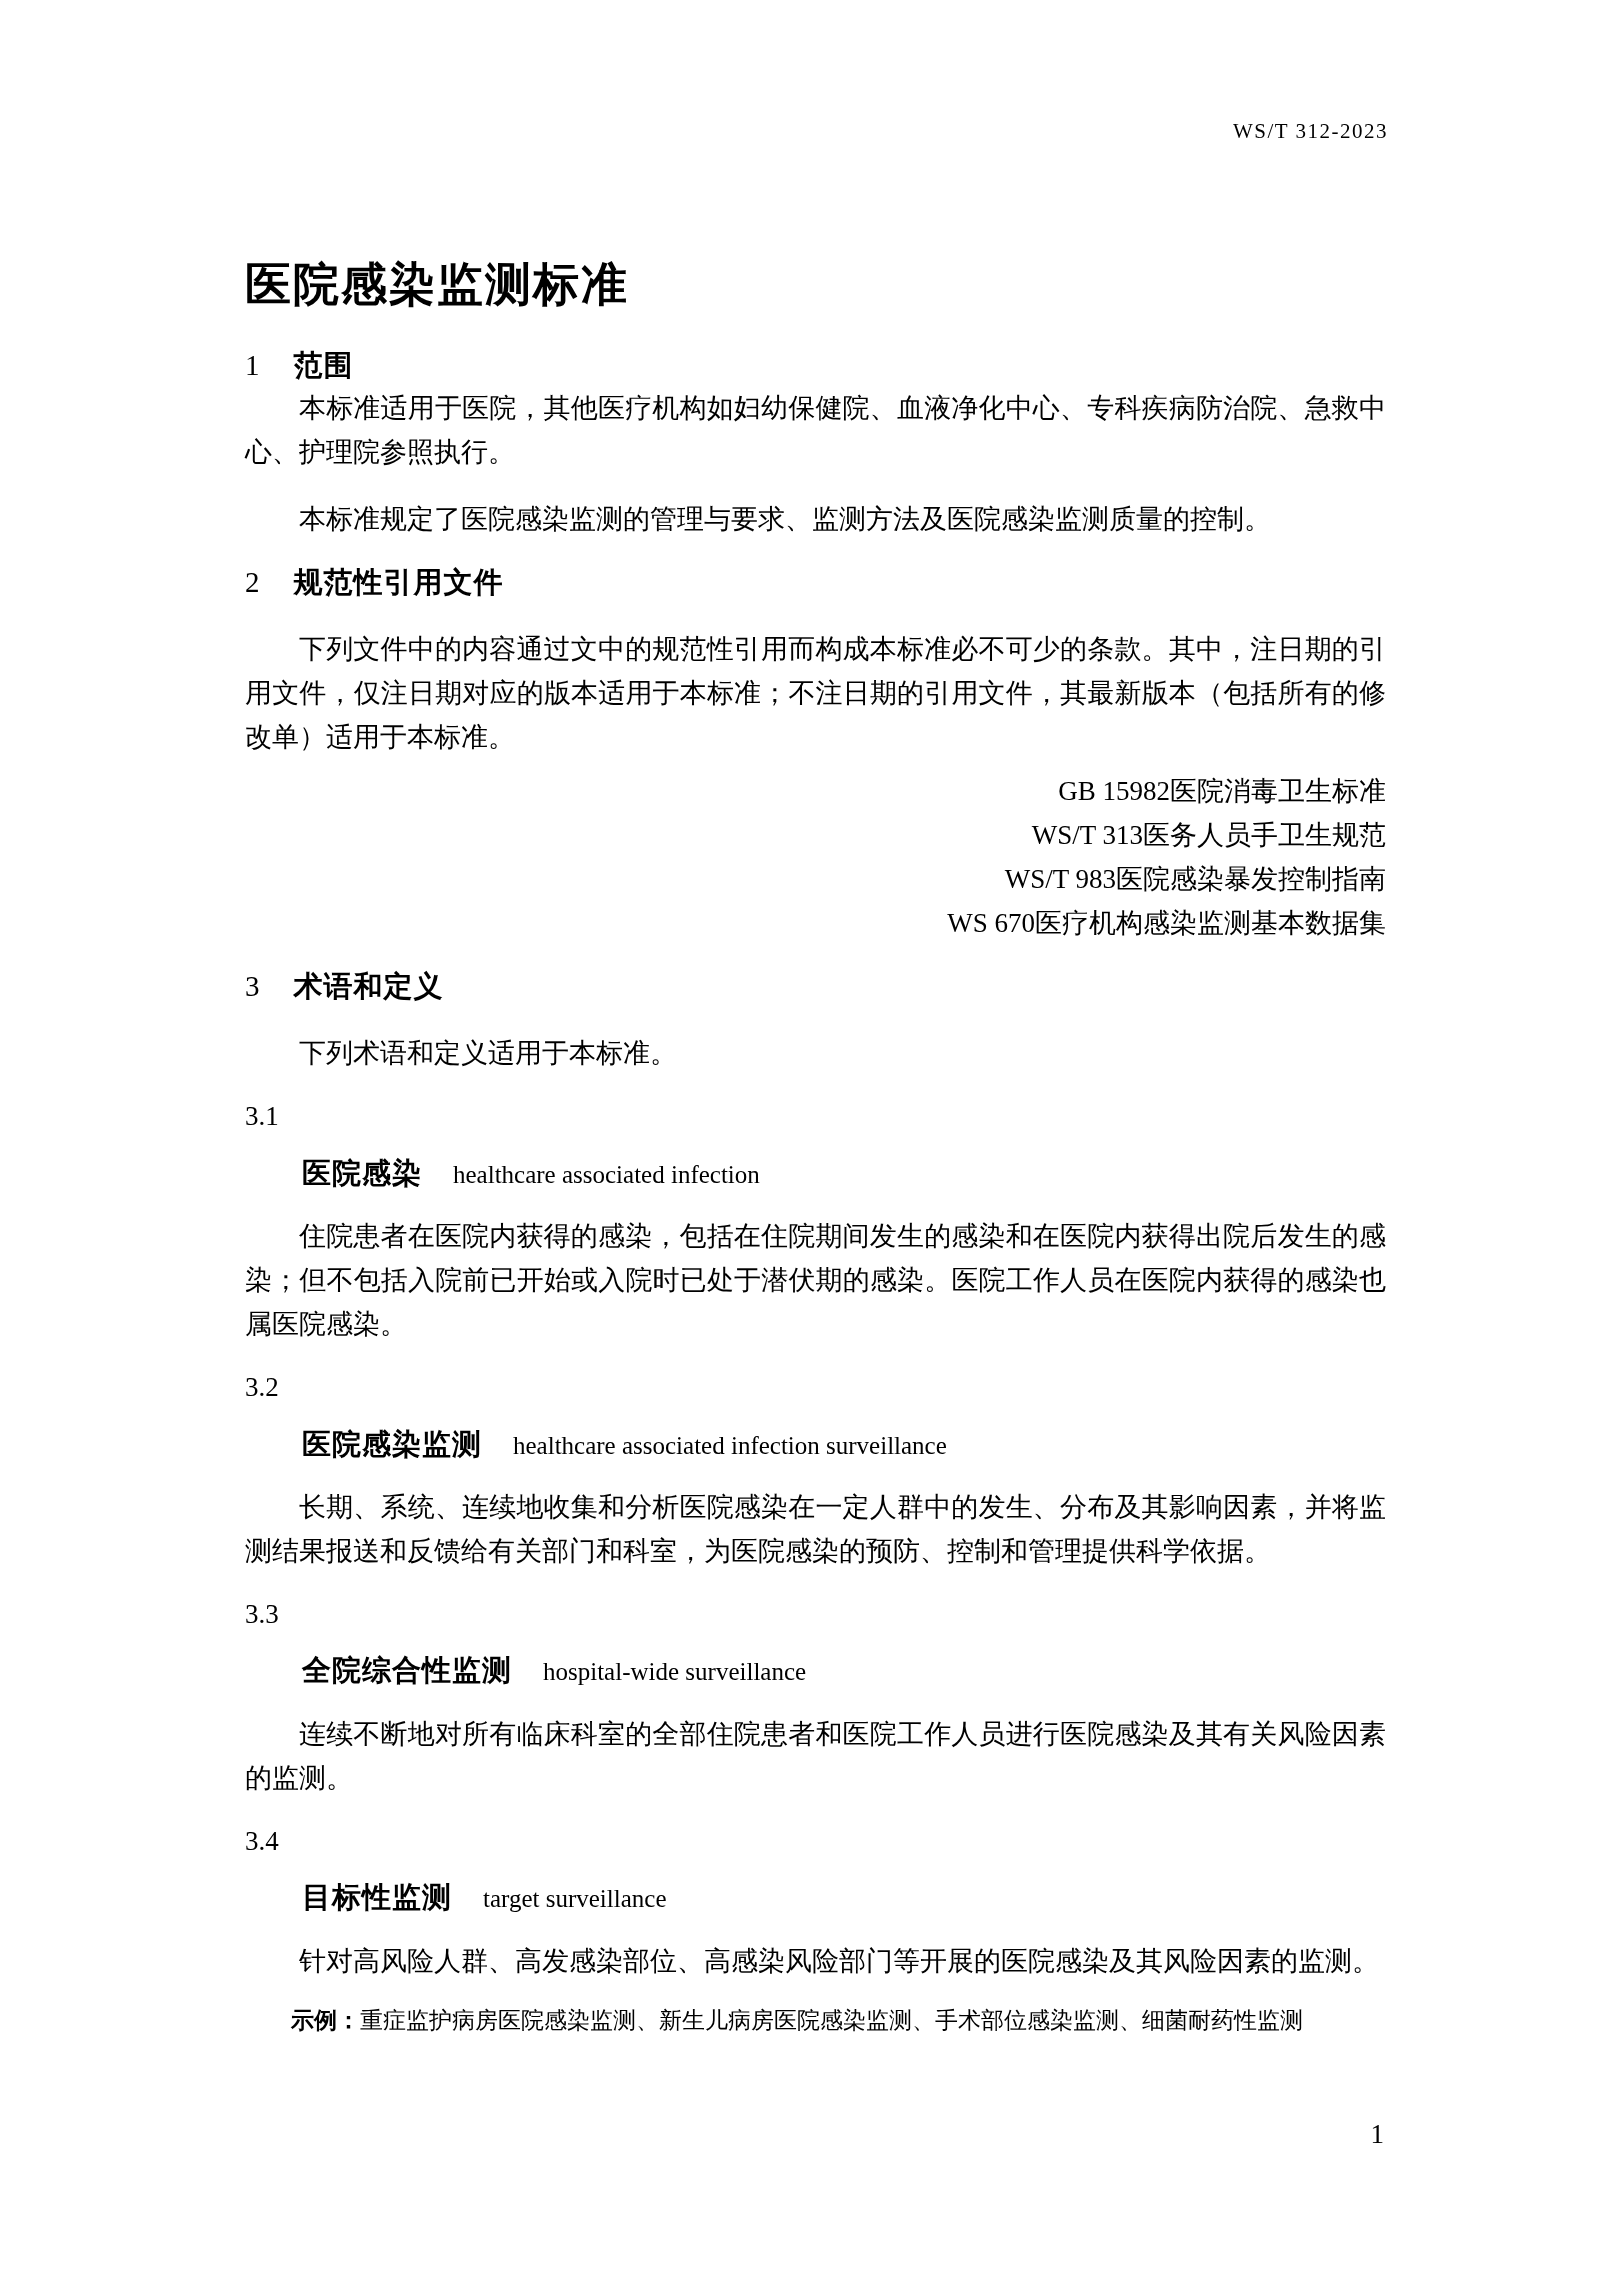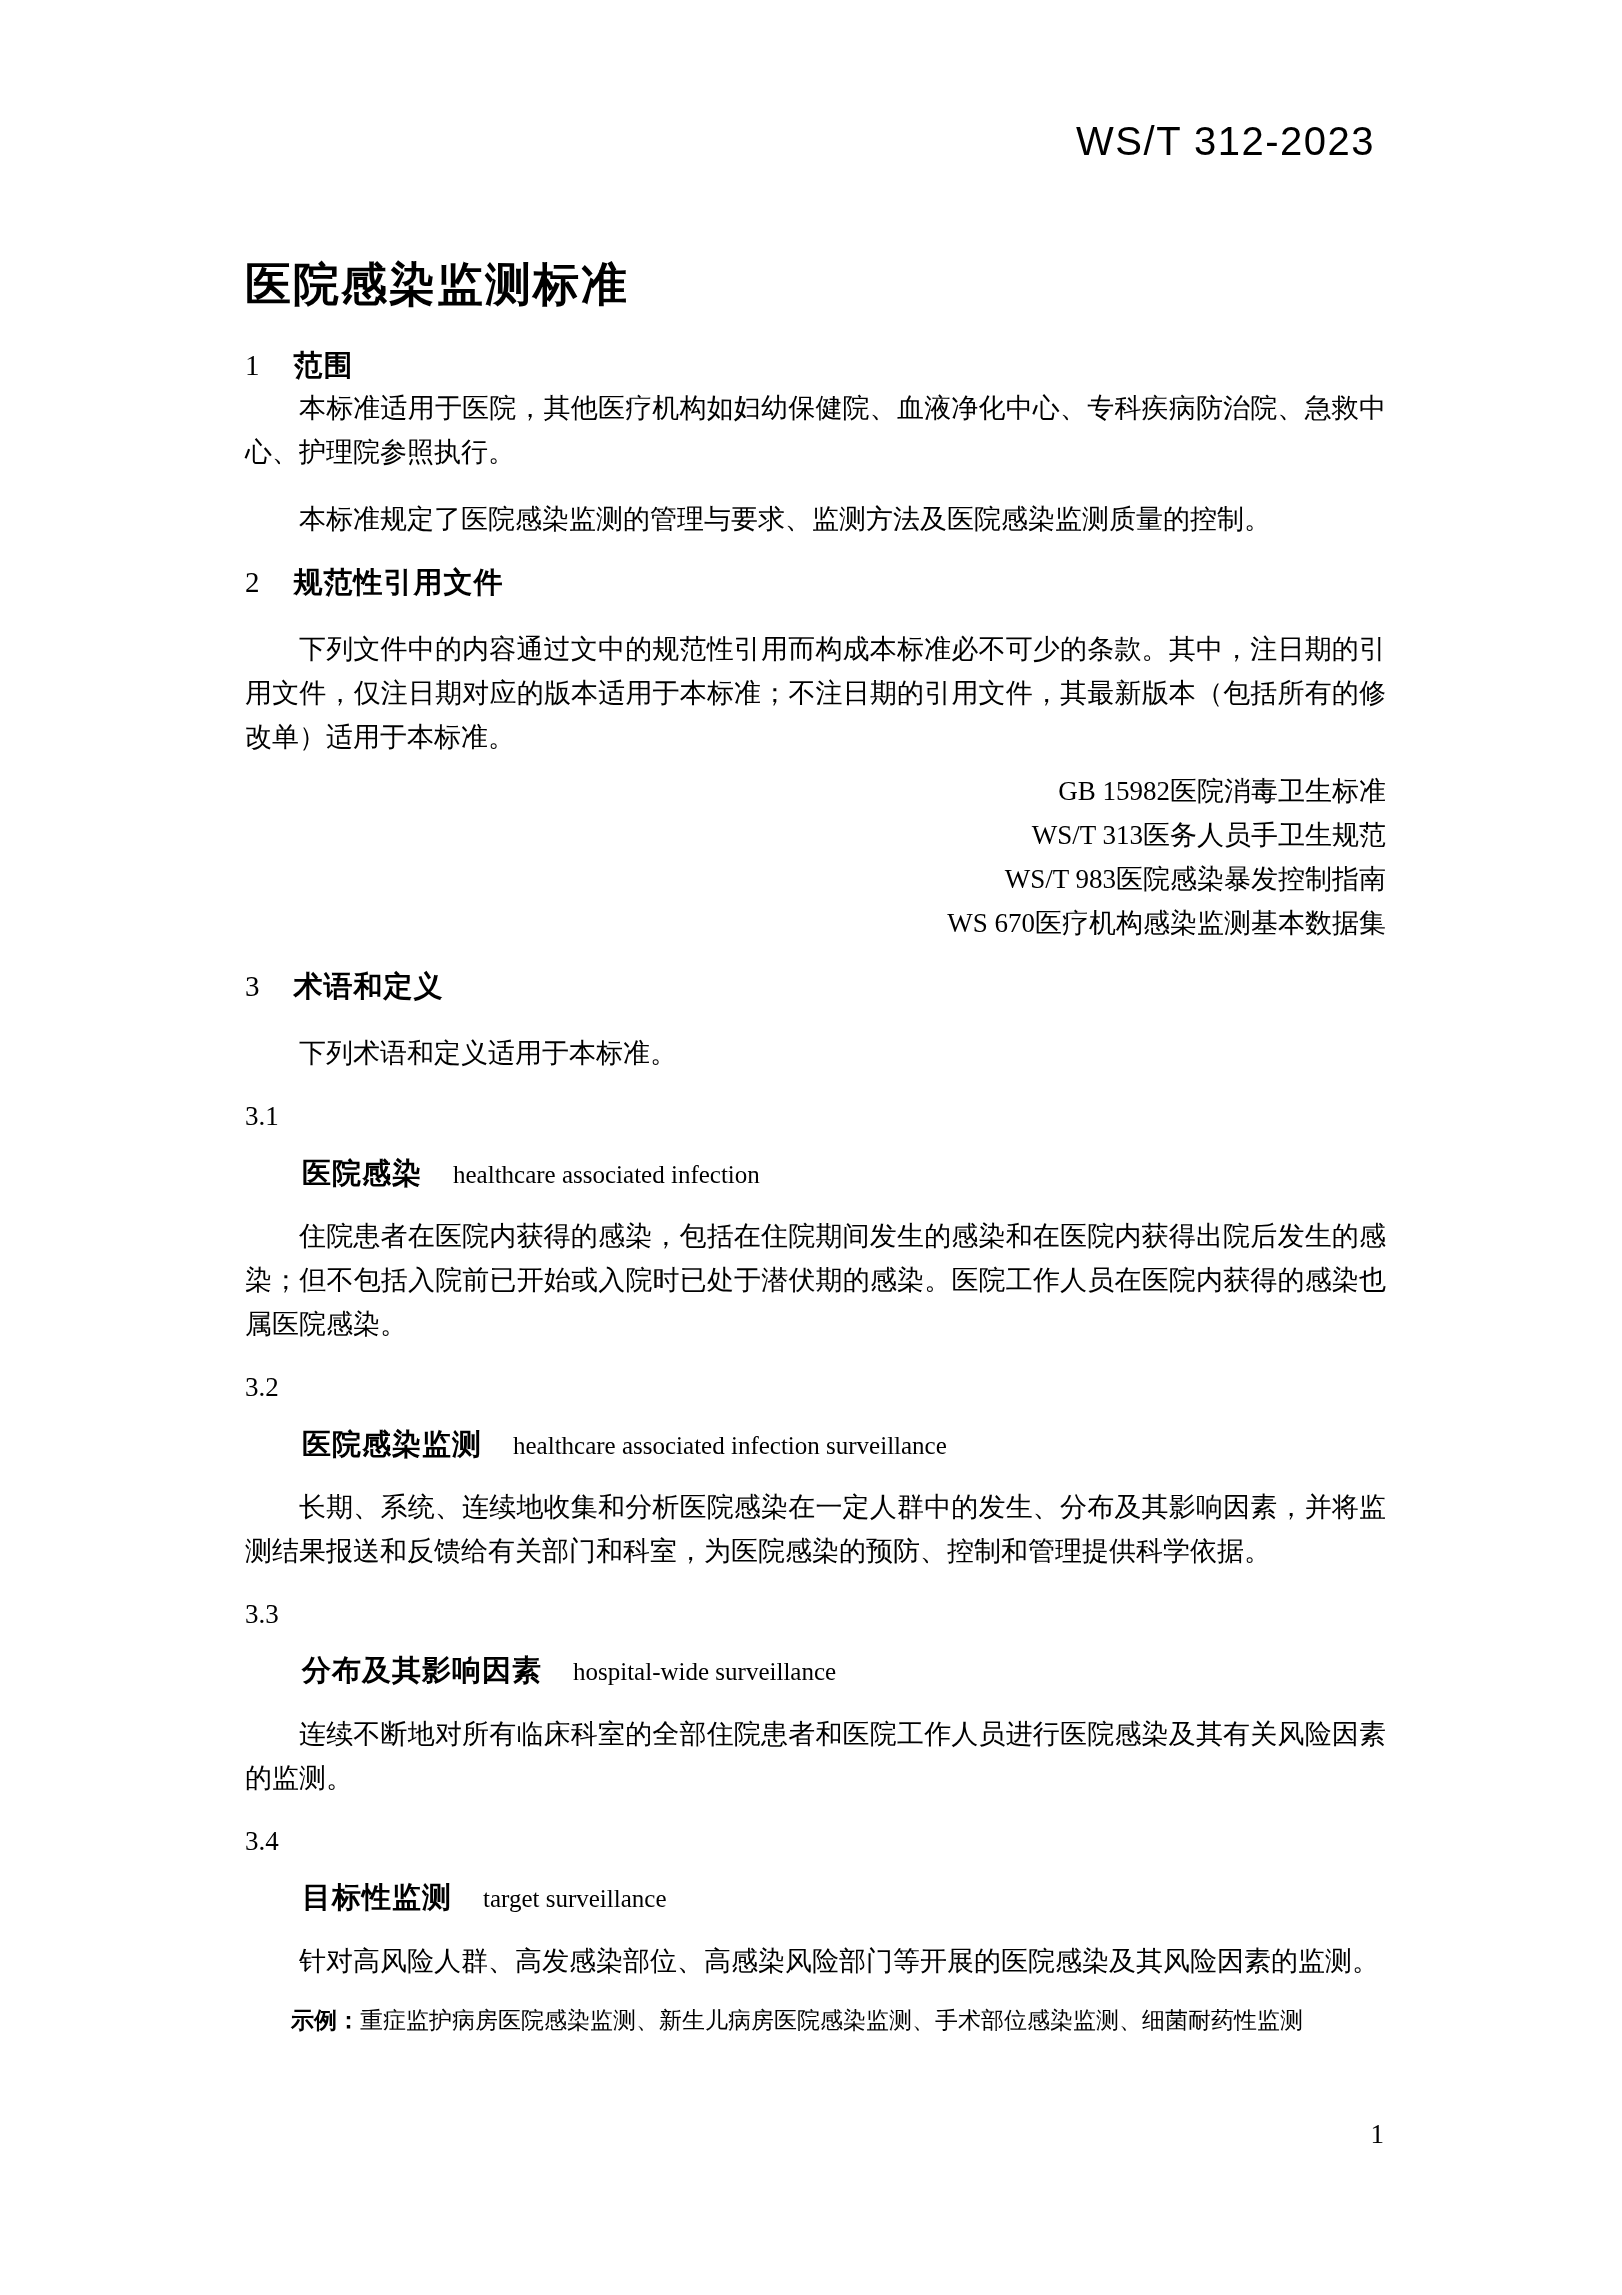--- a/index.html
+++ b/index.html
@@ -11,23 +11,23 @@
     background:#ffffff;
     box-sizing:border-box;
     padding:0 237px 0 245px;
     color:#000;
     font-family:"Liberation Serif","DejaVu Serif",serif;
     overflow:hidden;
   }
   .header-code{
     position:absolute;
     top:119px;
-    right:248px;
-    font-family:Liberation Sans, sans-serif;
-    font-size:40px;
+    right:235px;
+    font-family:Liberation Serif, serif;
+    font-size:21px;
     font-weight:500;
     letter-spacing:1.5px;
     white-space:nowrap;
   }
   .doc-title{
     margin:0;
     margin-top:256px;
     text-align:left;
     font-family:"Liberation Sans","DejaVu Sans",sans-serif;
     font-weight:700;
@@ -163,21 +163,21 @@
   <p class="body-para def" style="margin-top:21.5px;">住院患者在医院内获得的感染，包括在住院期间发生的感染和在医院内获得出院后发生的感染；但不包括入院前已开始或入院时已处于潜伏期的感染。医院工作人员在医院内获得的感染也属医院感染。</p>
 
   <div class="term-num">3.2</div>
   <div class="term-heading">
     <span class="term-zh">医院感染监测</span><span class="term-en">healthcare associated infection surveillance</span>
   </div>
   <p class="body-para def" style="margin-top:21.5px;">长期、系统、连续地收集和分析医院感染在一定人群中的发生、分布及其影响因素，并将监测结果报送和反馈给有关部门和科室，为医院感染的预防、控制和管理提供科学依据。</p>
 
   <div class="term-num">3.3</div>
   <div class="term-heading">
-    <span class="term-zh">分布及其影响因素</span><span class="term-en">hospital-wide surveillance</span>
+    <span class="term-zh">全院综合性监测</span><span class="term-en">hospital-wide surveillance</span>
   </div>
   <p class="body-para def" style="margin-top:21.5px;">连续不断地对所有临床科室的全部住院患者和医院工作人员进行医院感染及其有关风险因素的监测。</p>
 
   <div class="term-num">3.4</div>
   <div class="term-heading">
     <span class="term-zh">目标性监测</span><span class="term-en">target surveillance</span>
   </div>
   <p class="body-para def" style="margin-top:21.5px;">针对高风险人群、高发感染部位、高感染风险部门等开展的医院感染及其风险因素的监测。</p>
 
   <p class="example-note">

